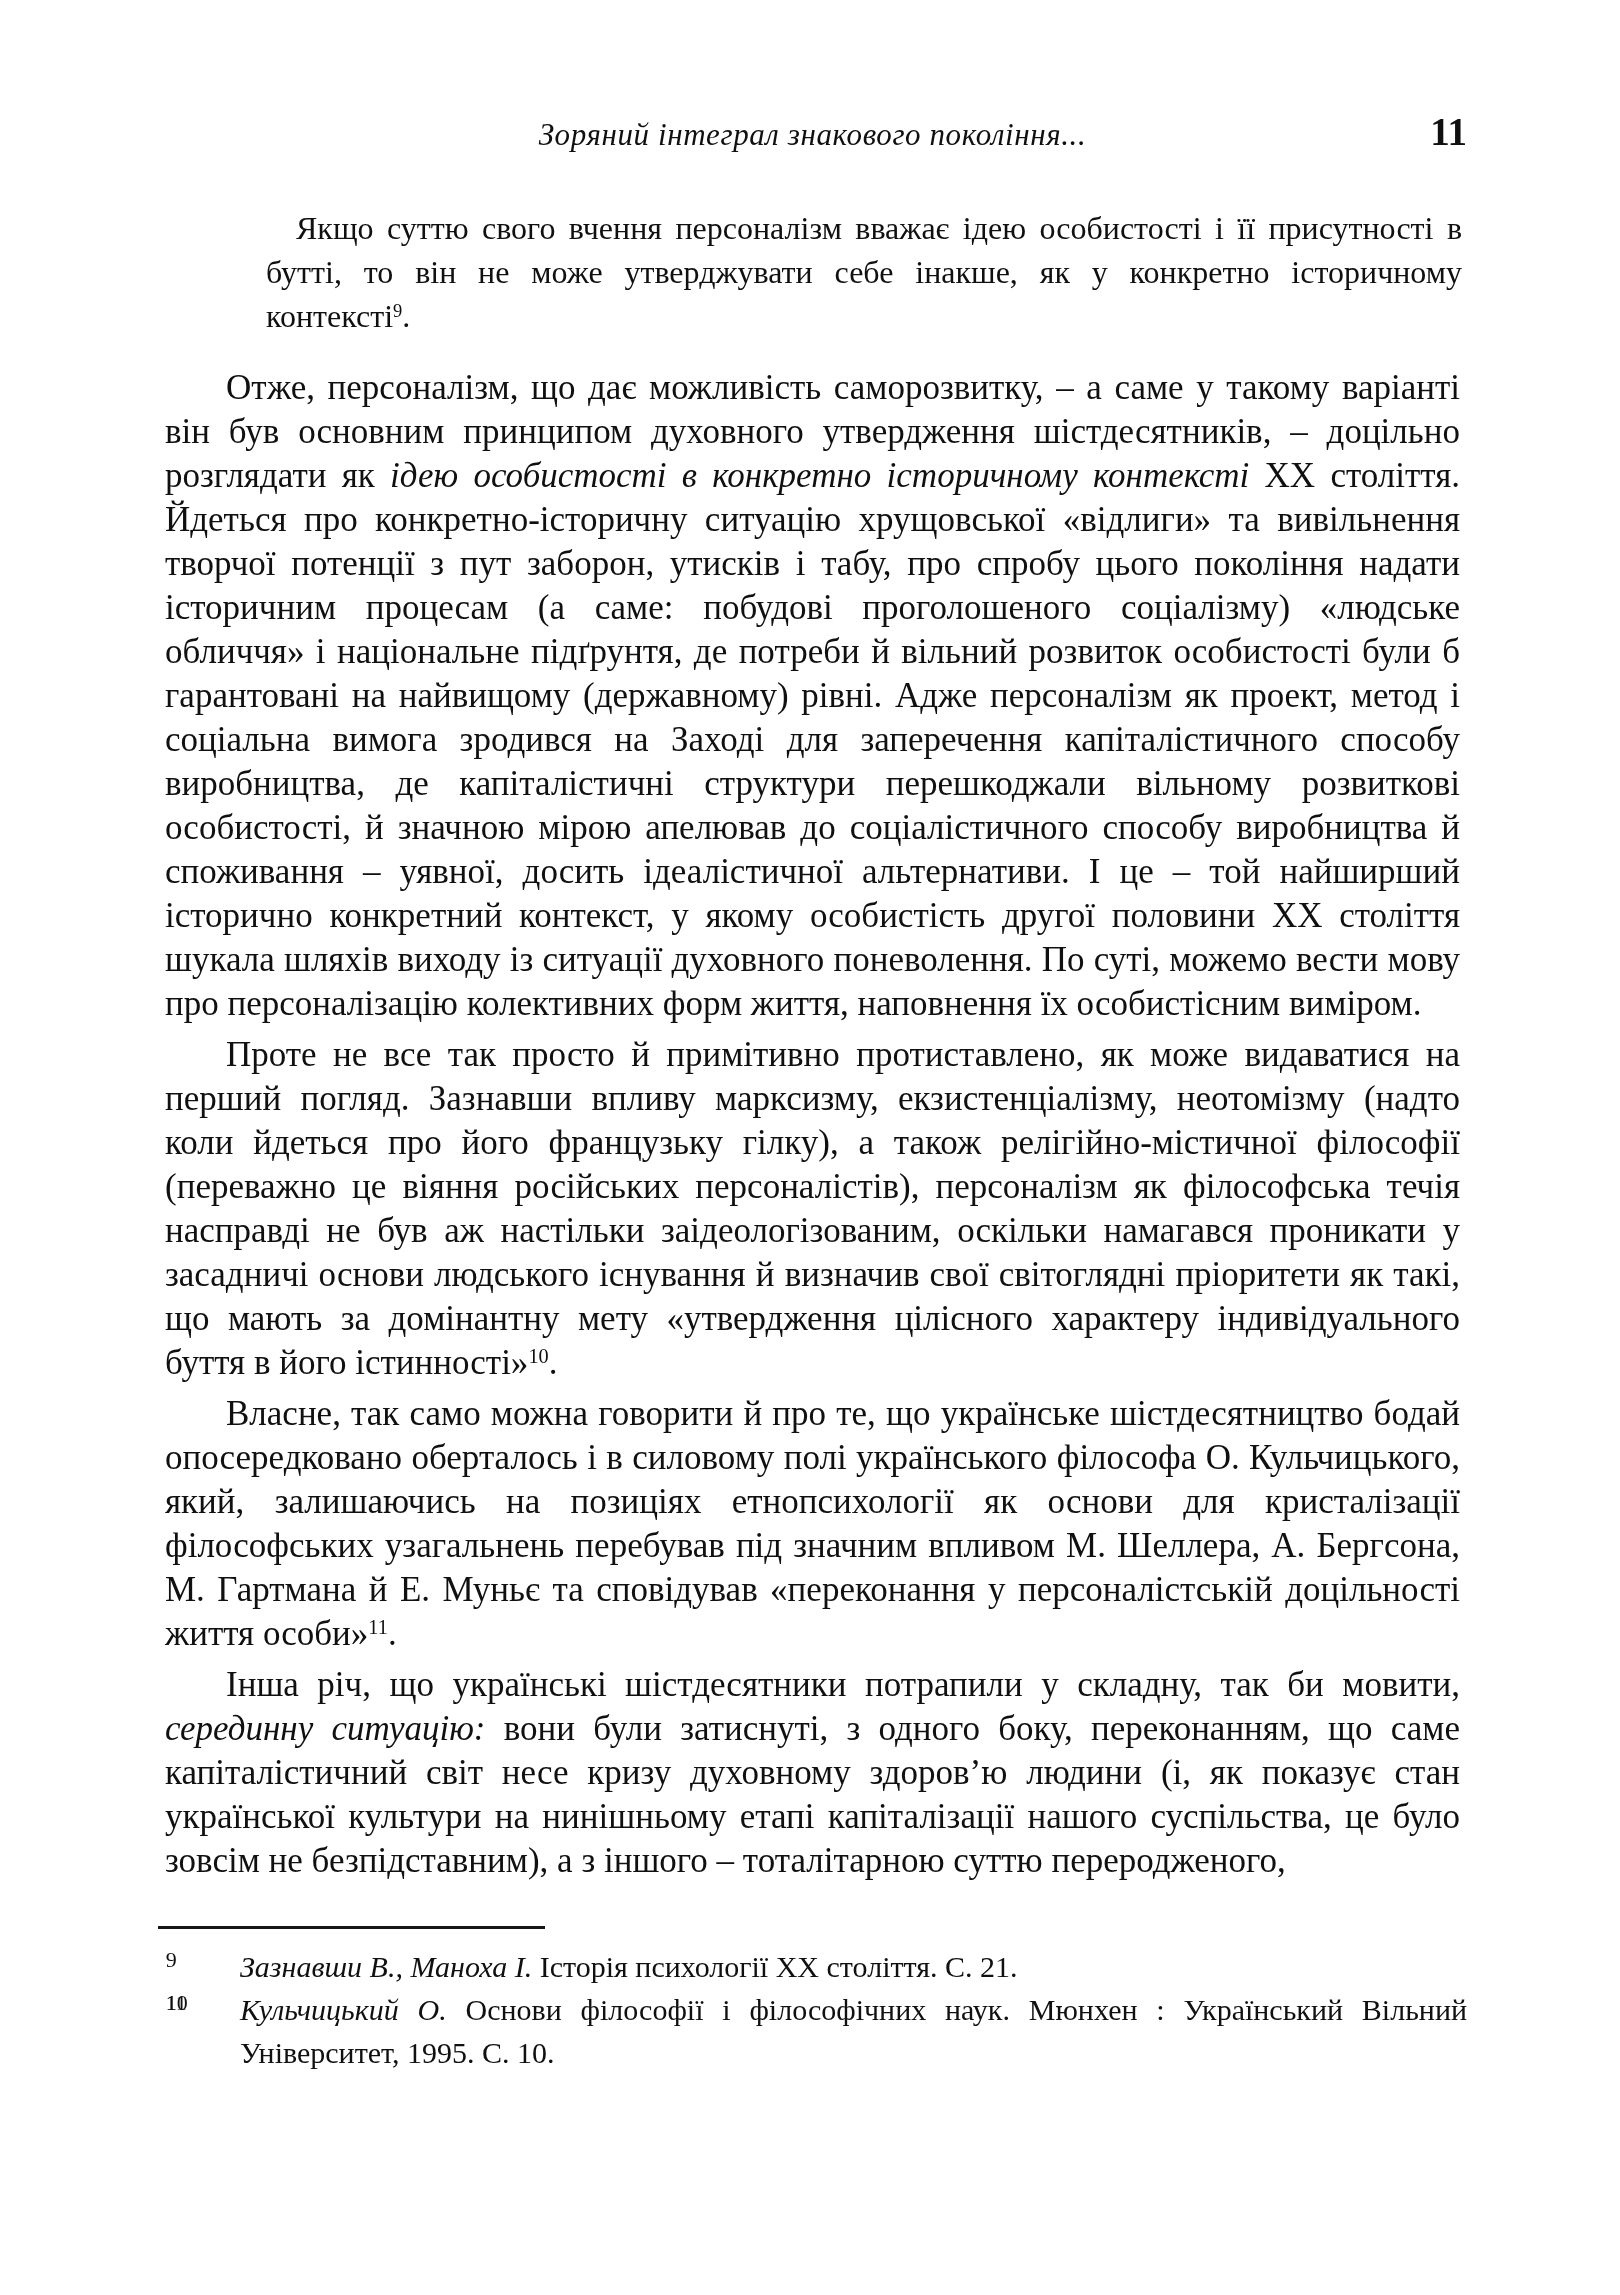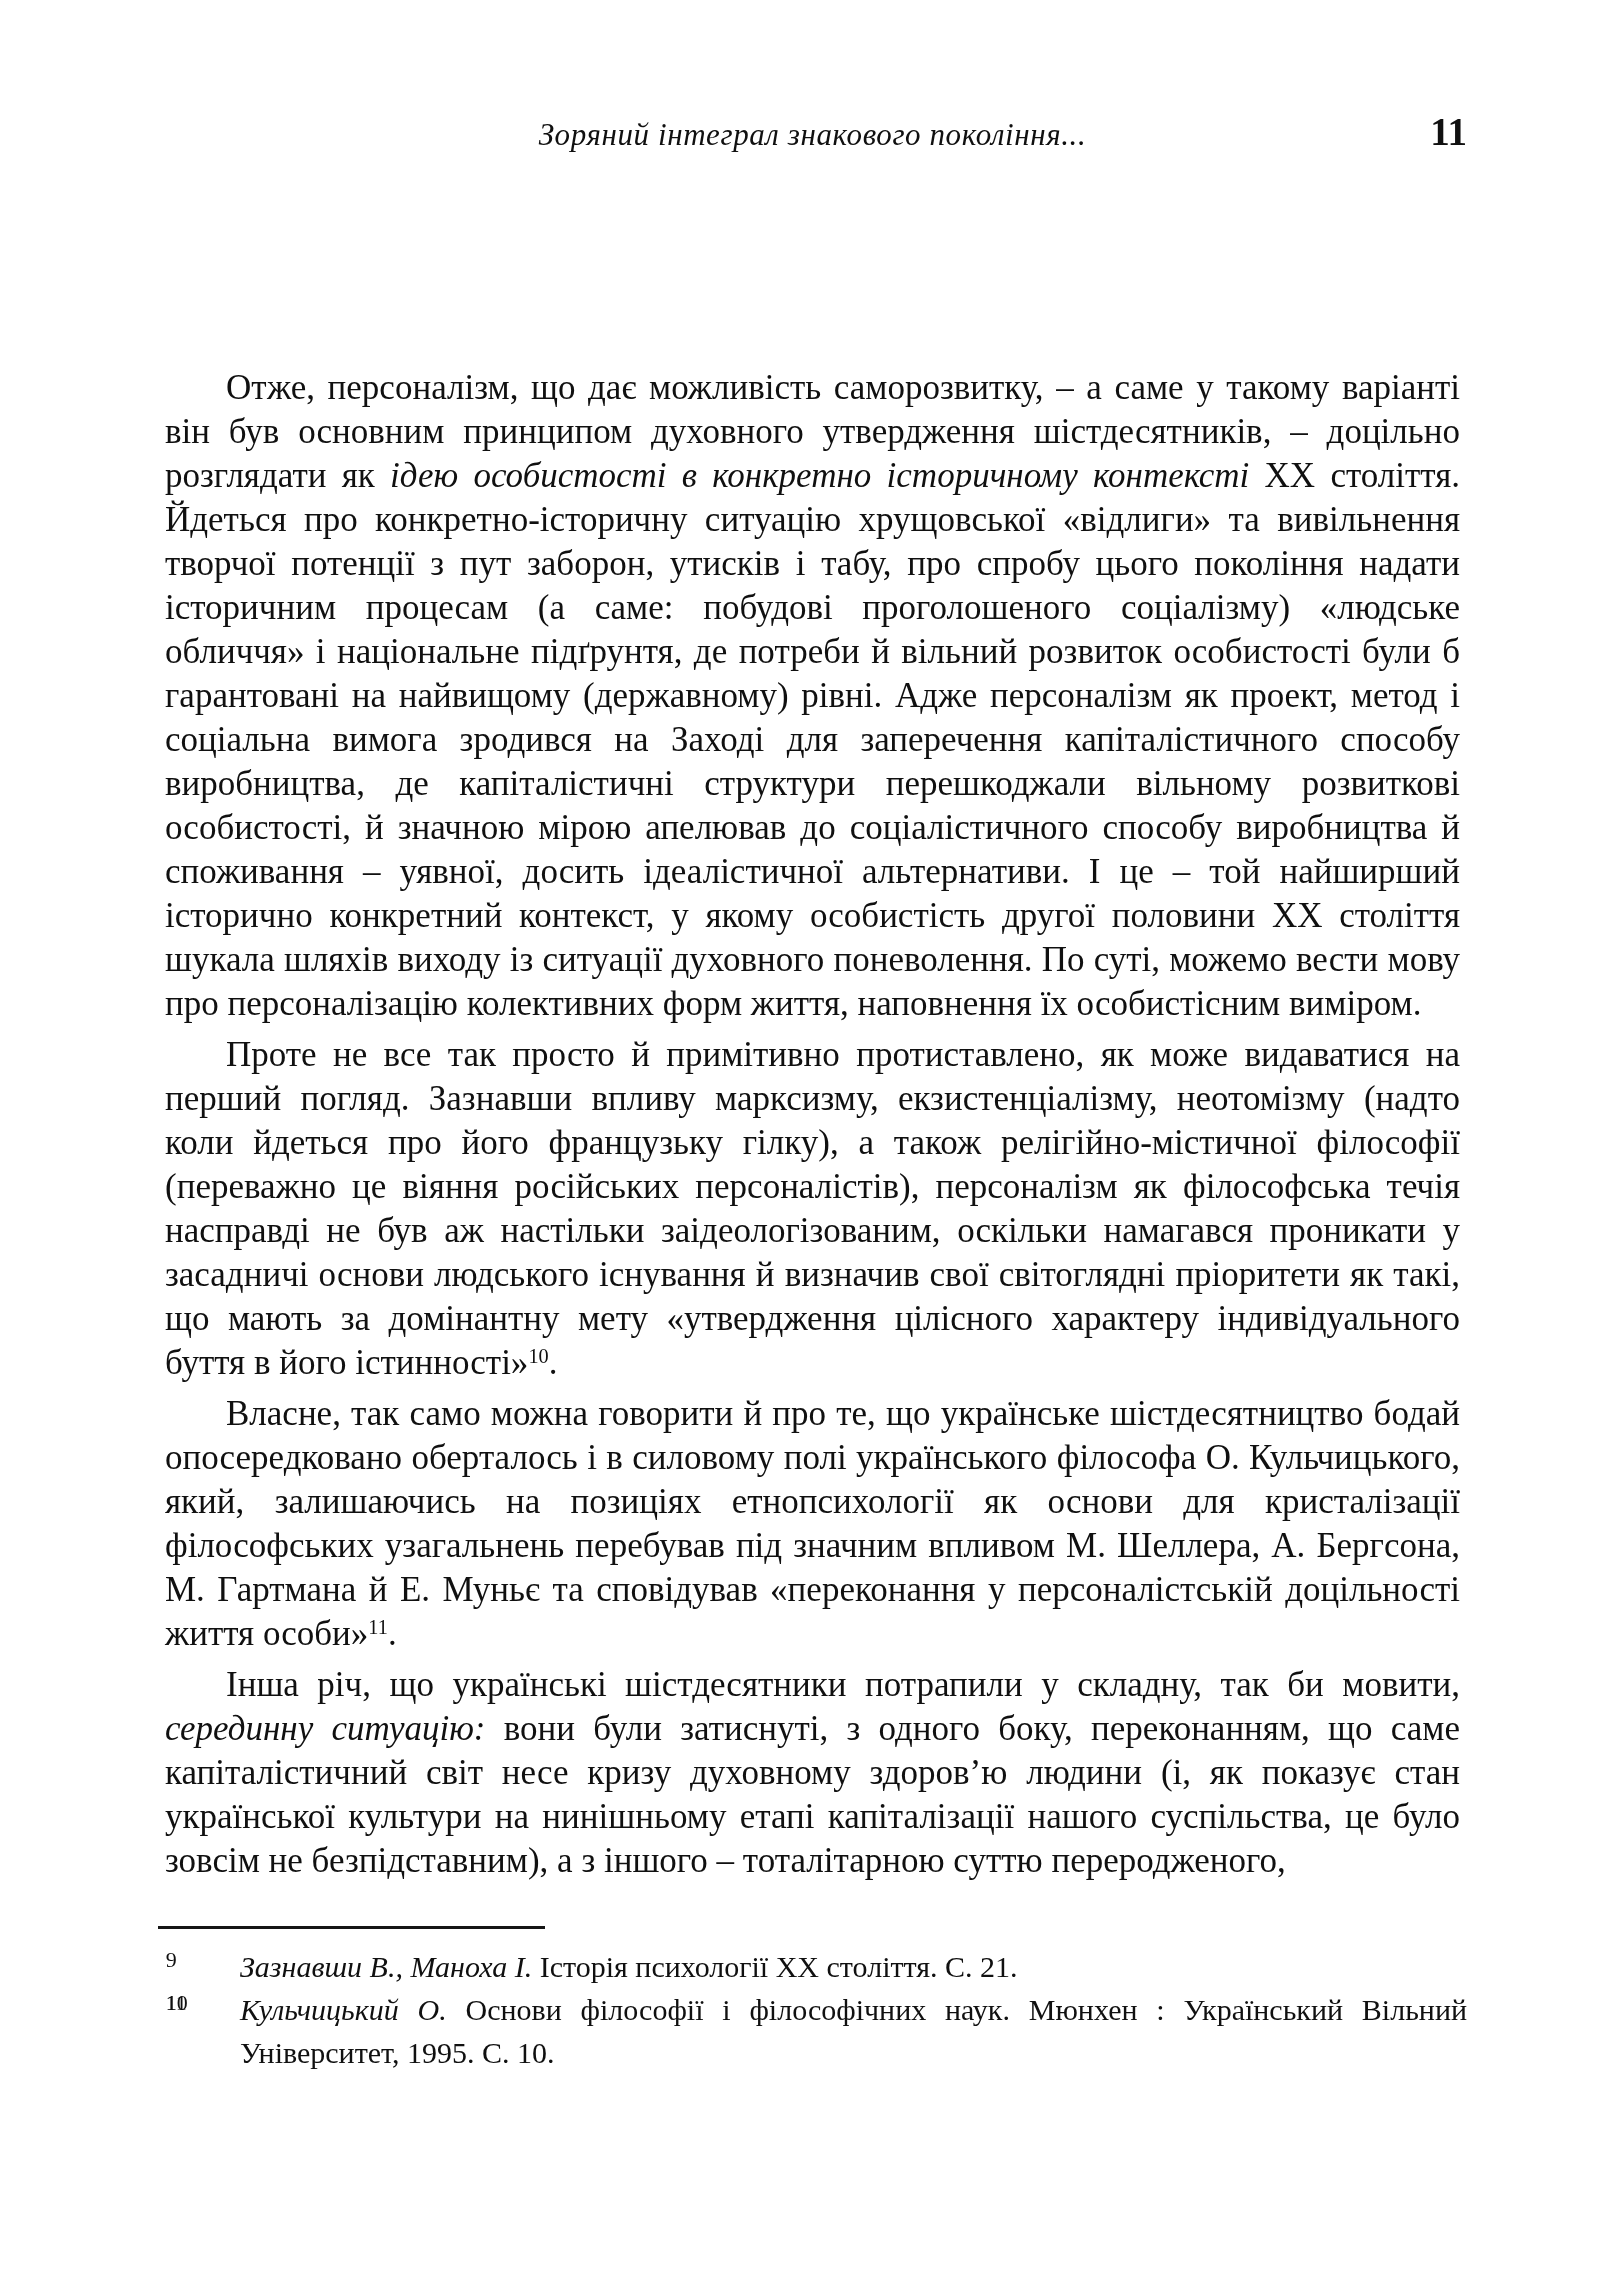--- a/index.html
+++ b/index.html
@@ -105,20 +105,21 @@
 </head>
 <body>
 
 <div class="page">
 
   <header class="running-head">
     <span class="running-title">Зоряний інтеграл знакового покоління...</span>
     <span class="page-number">11</span>
   </header>
 
+  <blockquote class="epigraph" id="quote"><span>Якщо суттю свого вчення персоналізм вважає ідею особистості і її присутності в бутті, то він не може утверджувати себе інакше, як у конкретно історичному контексті</span><sup>9</sup><span>.</span></blockquote>
 
   <main class="body-text" id="body">
       <p><span>Отже, персоналізм, що дає можливість саморозвитку, – а саме у такому варіанті він був основним принципом духовного утвердження шістдесятників, – доцільно розглядати як </span><span class="it">ідею особистості в конкретно історичному контексті</span><span> ХХ століття. Йдеться про конкретно-історичну ситуацію хрущовської «відлиги» та вивільнення творчої потенції з пут заборон, утисків і табу, про спробу цього покоління надати історичним процесам (а саме: побудові проголошеного соціалізму) «людське обличчя» і національне підґрунтя, де потреби й вільний розвиток особистості були б гарантовані на найвищому (державному) рівні. Адже персоналізм як проект, метод і соціальна вимога зродився на Заході для заперечення капіталістичного способу виробництва, де капіталістичні структури перешкоджали вільному розвиткові особистості, й значною мірою апелював до соціалістичного способу виробництва й споживання – уявної, досить ідеалістичної альтернативи. І це – той найширший історично конкретний контекст, у якому особистість другої половини ХХ століття шукала шляхів виходу із ситуації духовного поневолення. По суті, можемо вести мову про персоналізацію колективних форм життя, наповнення їх особистісним виміром.</span></p>
       <p><span>Проте не все так просто й примітивно протиставлено, як може видаватися на перший погляд. Зазнавши впливу марксизму, екзистенціалізму, неотомізму (надто коли йдеться про його французьку гілку), а також релігійно-містичної філософії (переважно це віяння російських персоналістів), персоналізм як філософська течія насправді не був аж настільки заідеологізованим, оскільки намагався проникати у засадничі основи людського існування й визначив свої світоглядні пріоритети як такі, що мають за домінантну мету «утвердження цілісного характеру індивідуального буття в його істинності»</span><sup>10</sup><span>.</span></p>
       <p><span>Власне, так само можна говорити й про те, що українське шістдесятництво бодай опосередковано оберталось і в силовому полі українського філософа О. Кульчицького, який, залишаючись на позиціях етнопсихології як основи для кристалізації філософських узагальнень перебував під значним впливом М. Шеллера, А. Бергсона, М. Гартмана й Е. Муньє та сповідував «переконання у персоналістській доцільності життя особи»</span><sup>11</sup><span>.</span></p>
       <p><span>Інша річ, що українські шістдесятники потрапили у складну, так би мовити, </span><span class="it">серединну ситуацію:</span><span> вони були затиснуті, з одного боку, переконанням, що саме капіталістичний світ несе кризу духовному здоров’ю людини (і, як показує стан української культури на нинішньому етапі капіталізації нашого суспільства, це було зовсім не безпідставним), а з іншого – тоталітарною суттю переродженого,</span></p>
     </main>
 
   <div class="footnote-rule"></div>
 

